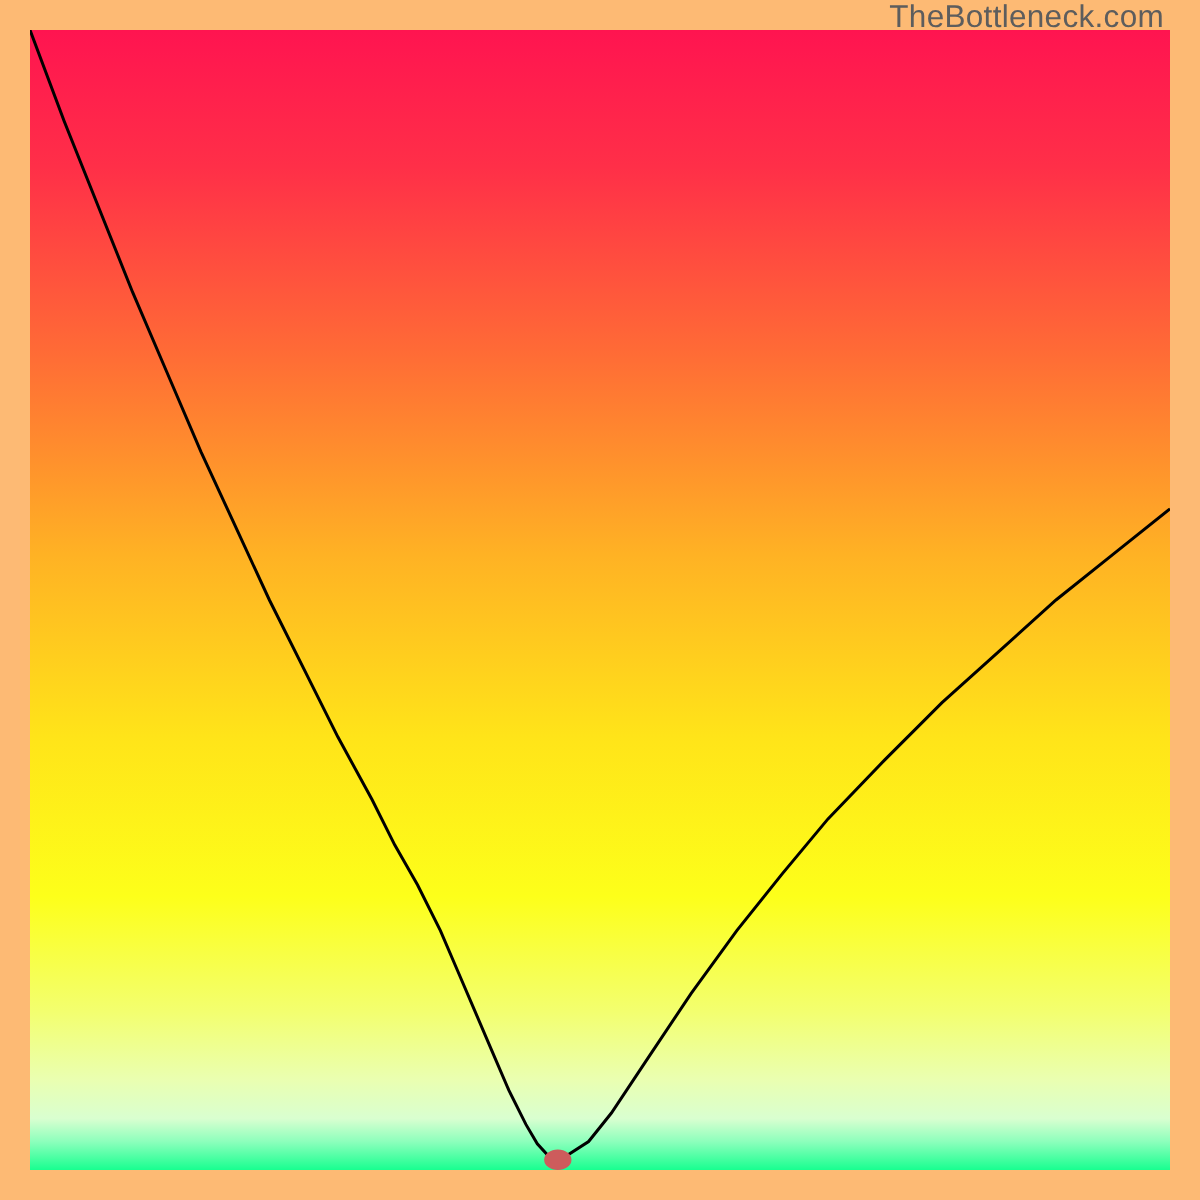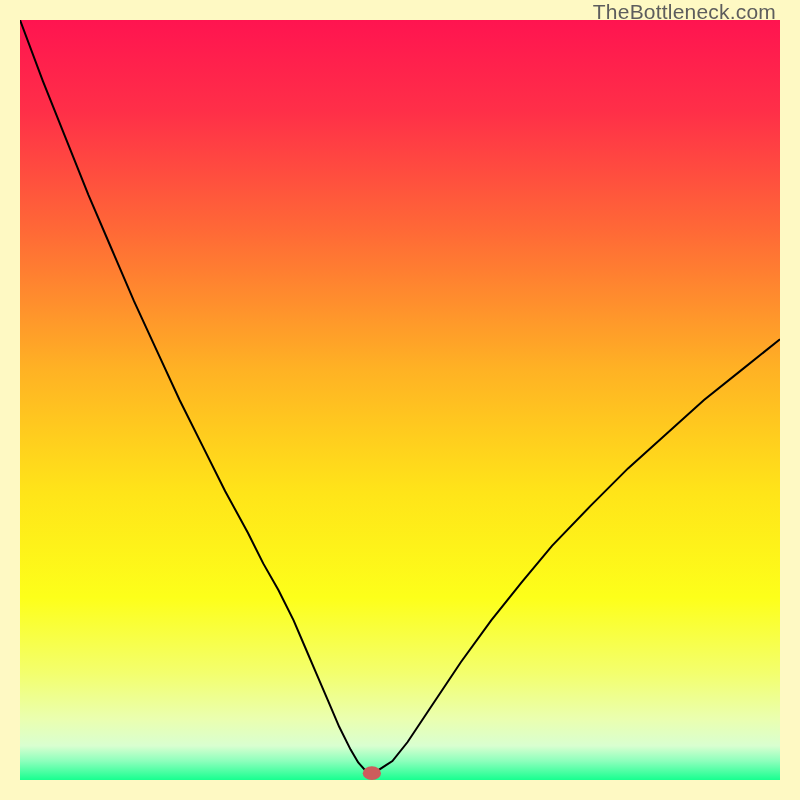--- a/index.html
+++ b/index.html
@@ -8,21 +8,21 @@
     width: 800px;
     height: 800px;
     overflow: hidden;
     background: #000;
     font-family: Arial, Helvetica, sans-serif;
   }
   .frame {
     position: absolute;
     left: 0; top: 0;
     width: 800px; height: 800px;
-    background: #fef9c3;
+    background: #fdba74;
   }
   .plot {
     position: absolute;
     left: 20px;
     top: 20px;
     width: 760px;
     height: 760px;
     overflow: hidden;
   }
   .watermark {

